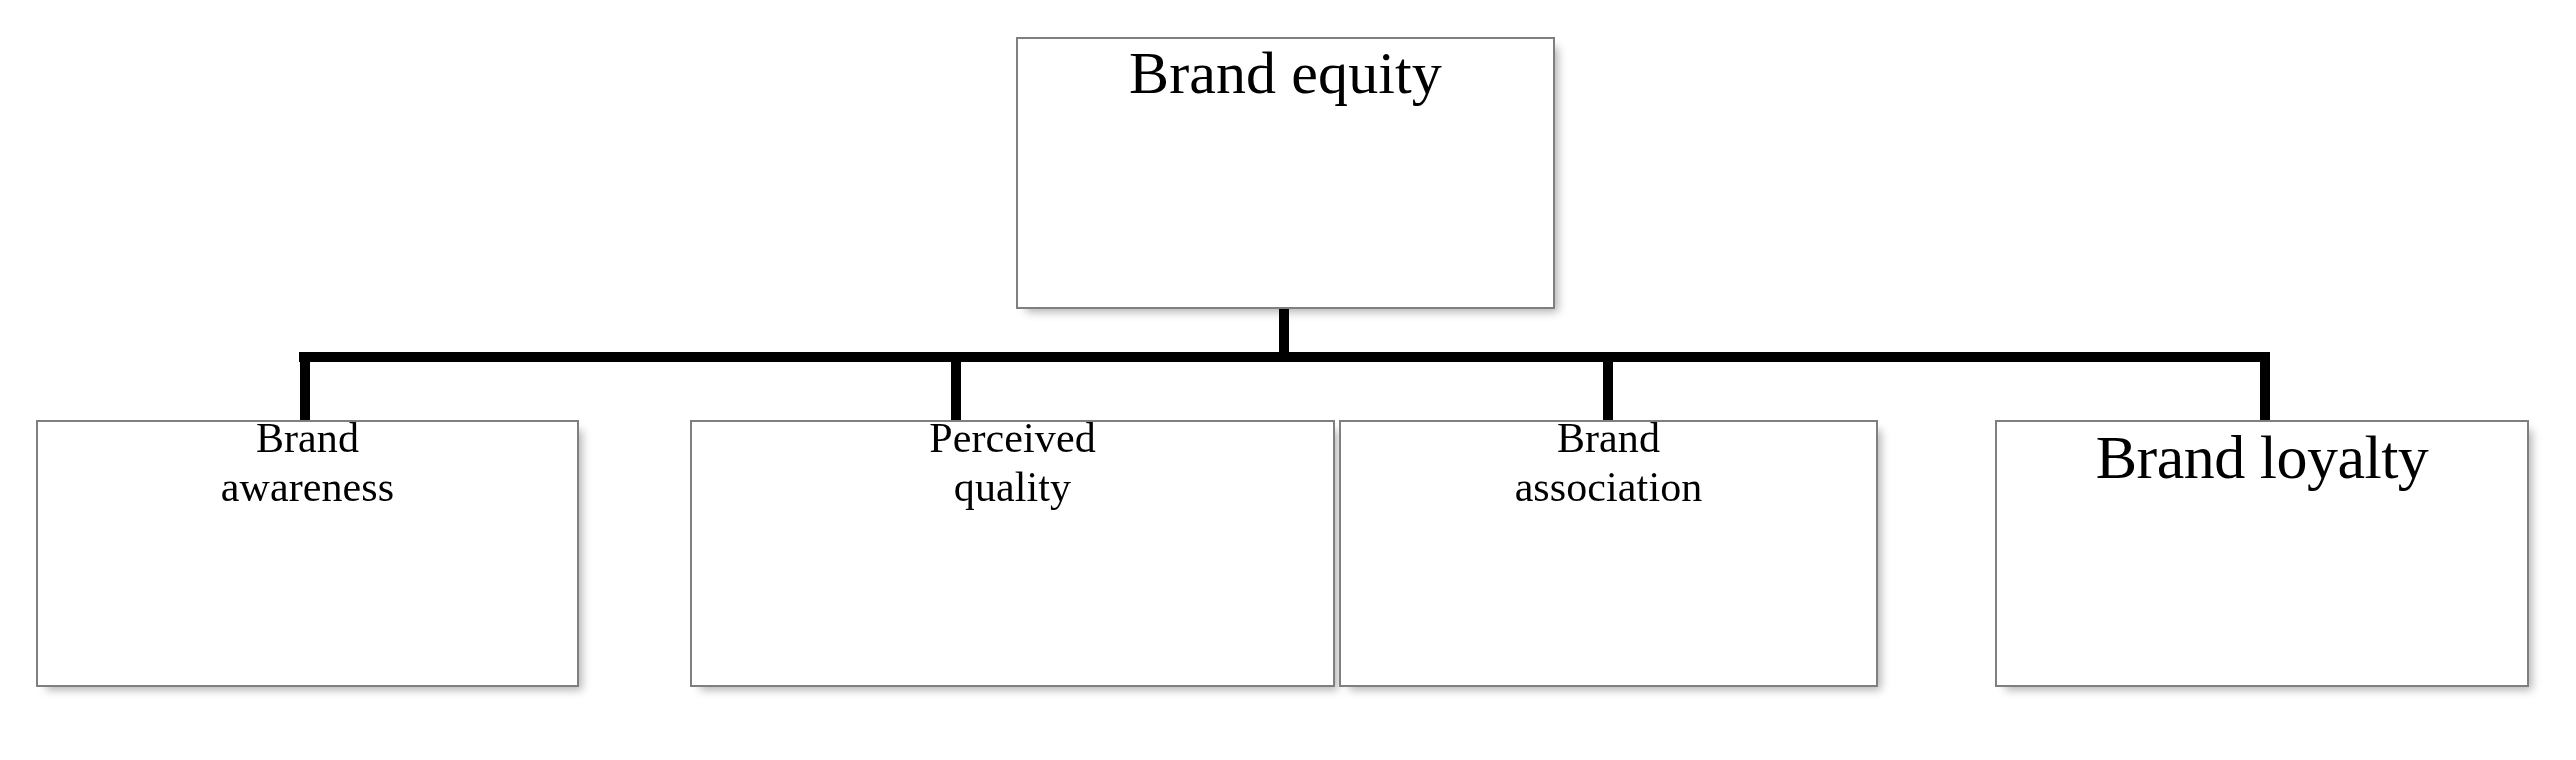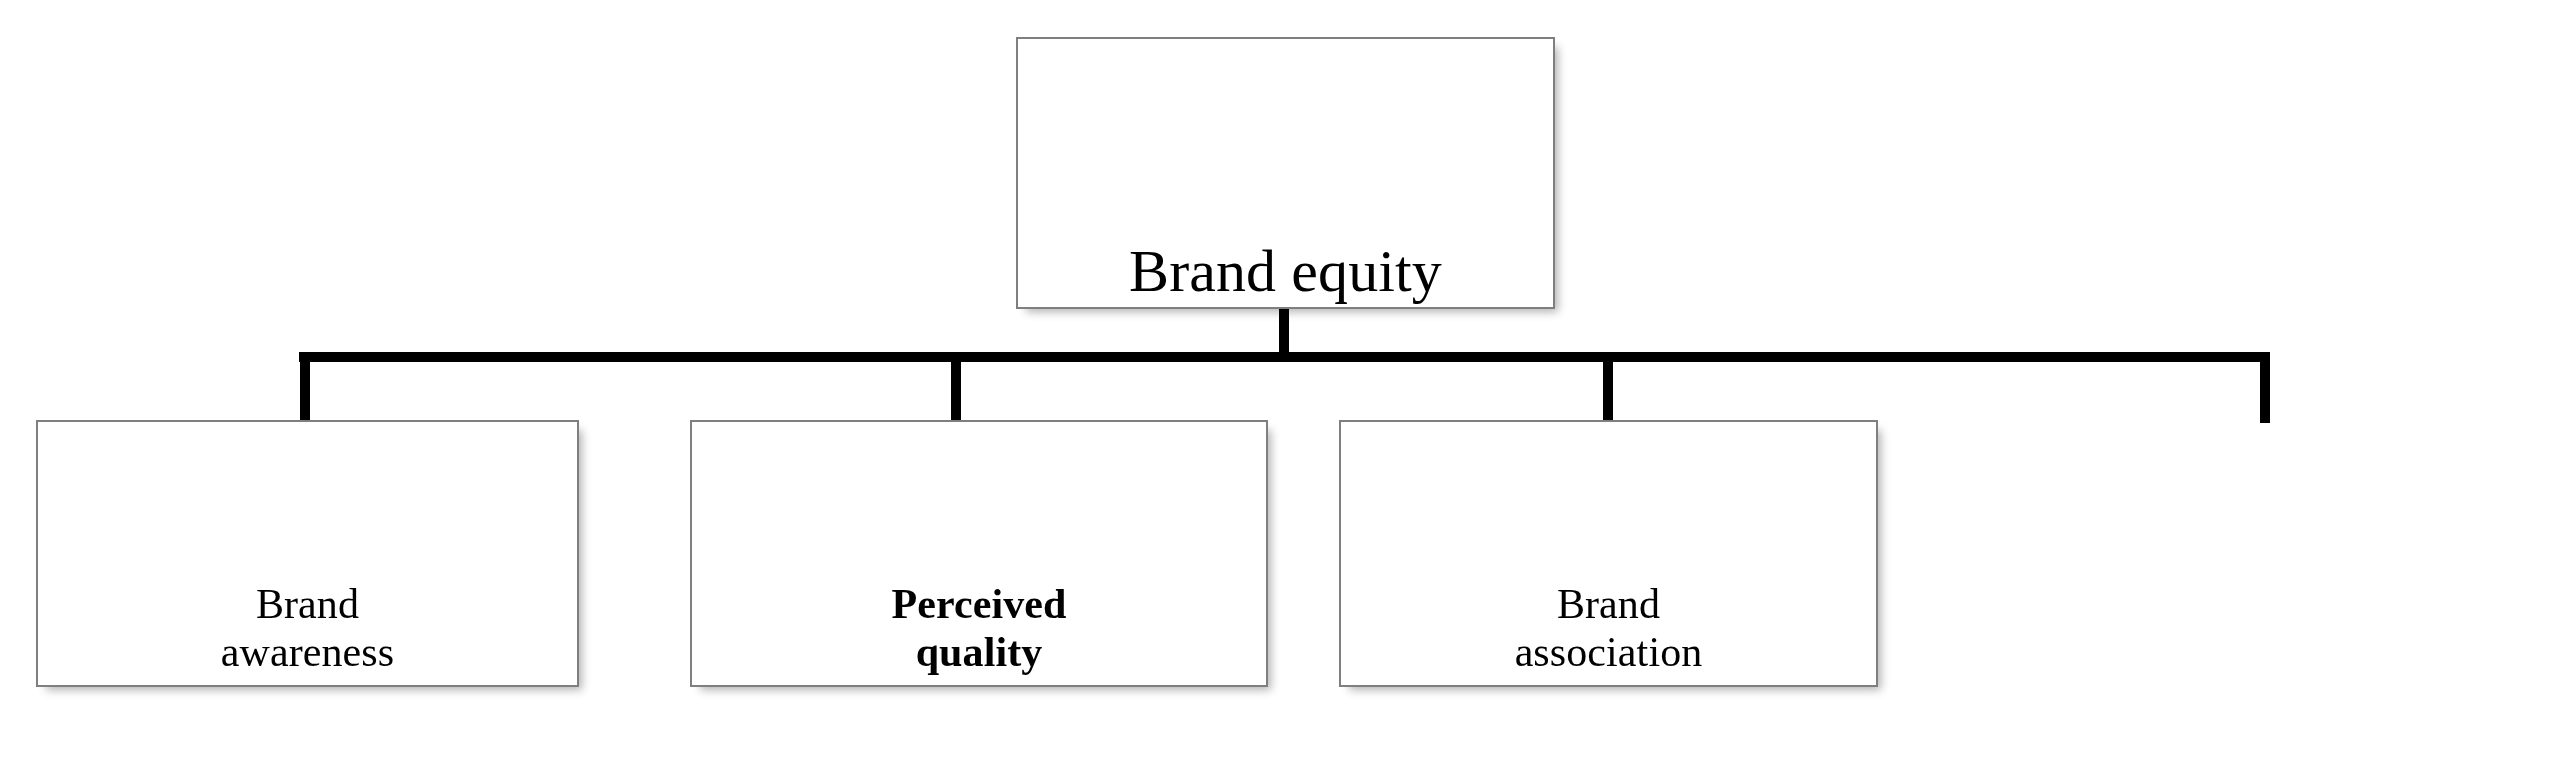--- a/index.html
+++ b/index.html
@@ -22,21 +22,21 @@
   }
 
   
   .node {
     position: absolute;
     box-sizing: border-box;
     background: #ffffff;
     border: 2.9px solid #7f7f7f;
     box-shadow: 6.8px 6.8px 8.7px -2.9px rgba(0,0,0,0.30);
     display: flex;
-    align-items: flex-end;
+    align-items: flex-start;
     justify-content: center;
     text-align: center;
     color: #000000;
     z-index: 3;
   }
   .node .label {
     display: block;
     width: 100%;
     white-space: pre-line;
     line-height: 1.16;
@@ -57,21 +57,21 @@
   
   .leaf {
     top: 420px;
     height: 267px;
   }
   .leaf .label {
     font-size: 42px;
   }
 
   #node-awareness   { left: 36px;   width: 543px; }
-  #node-quality     { left: 690px;  width: 578px; font-weight: bold; }
+  #node-quality     { left: 690px;  width: 645px; }
   #node-association { left: 1339px; width: 539px; }
   #node-loyalty     { left: 1995px; width: 534px; }
 
   
   #node-awareness .label,
   #node-quality .label,
   #node-association .label {
     transform: translateY(-7.7px);
   }
   #node-loyalty .label {
@@ -134,15 +134,18 @@
   <div class="node leaf" id="node-quality">
     <span class="label">Perceived
 quality</span>
   </div>
 
   <div class="node leaf" id="node-association">
     <span class="label">Brand
 association</span>
   </div>
 
+  <div class="node leaf" id="node-loyalty">
+    <span class="label">Brand loyalty</span>
+  </div>
 
 </div>
 
 
 </body></html>

